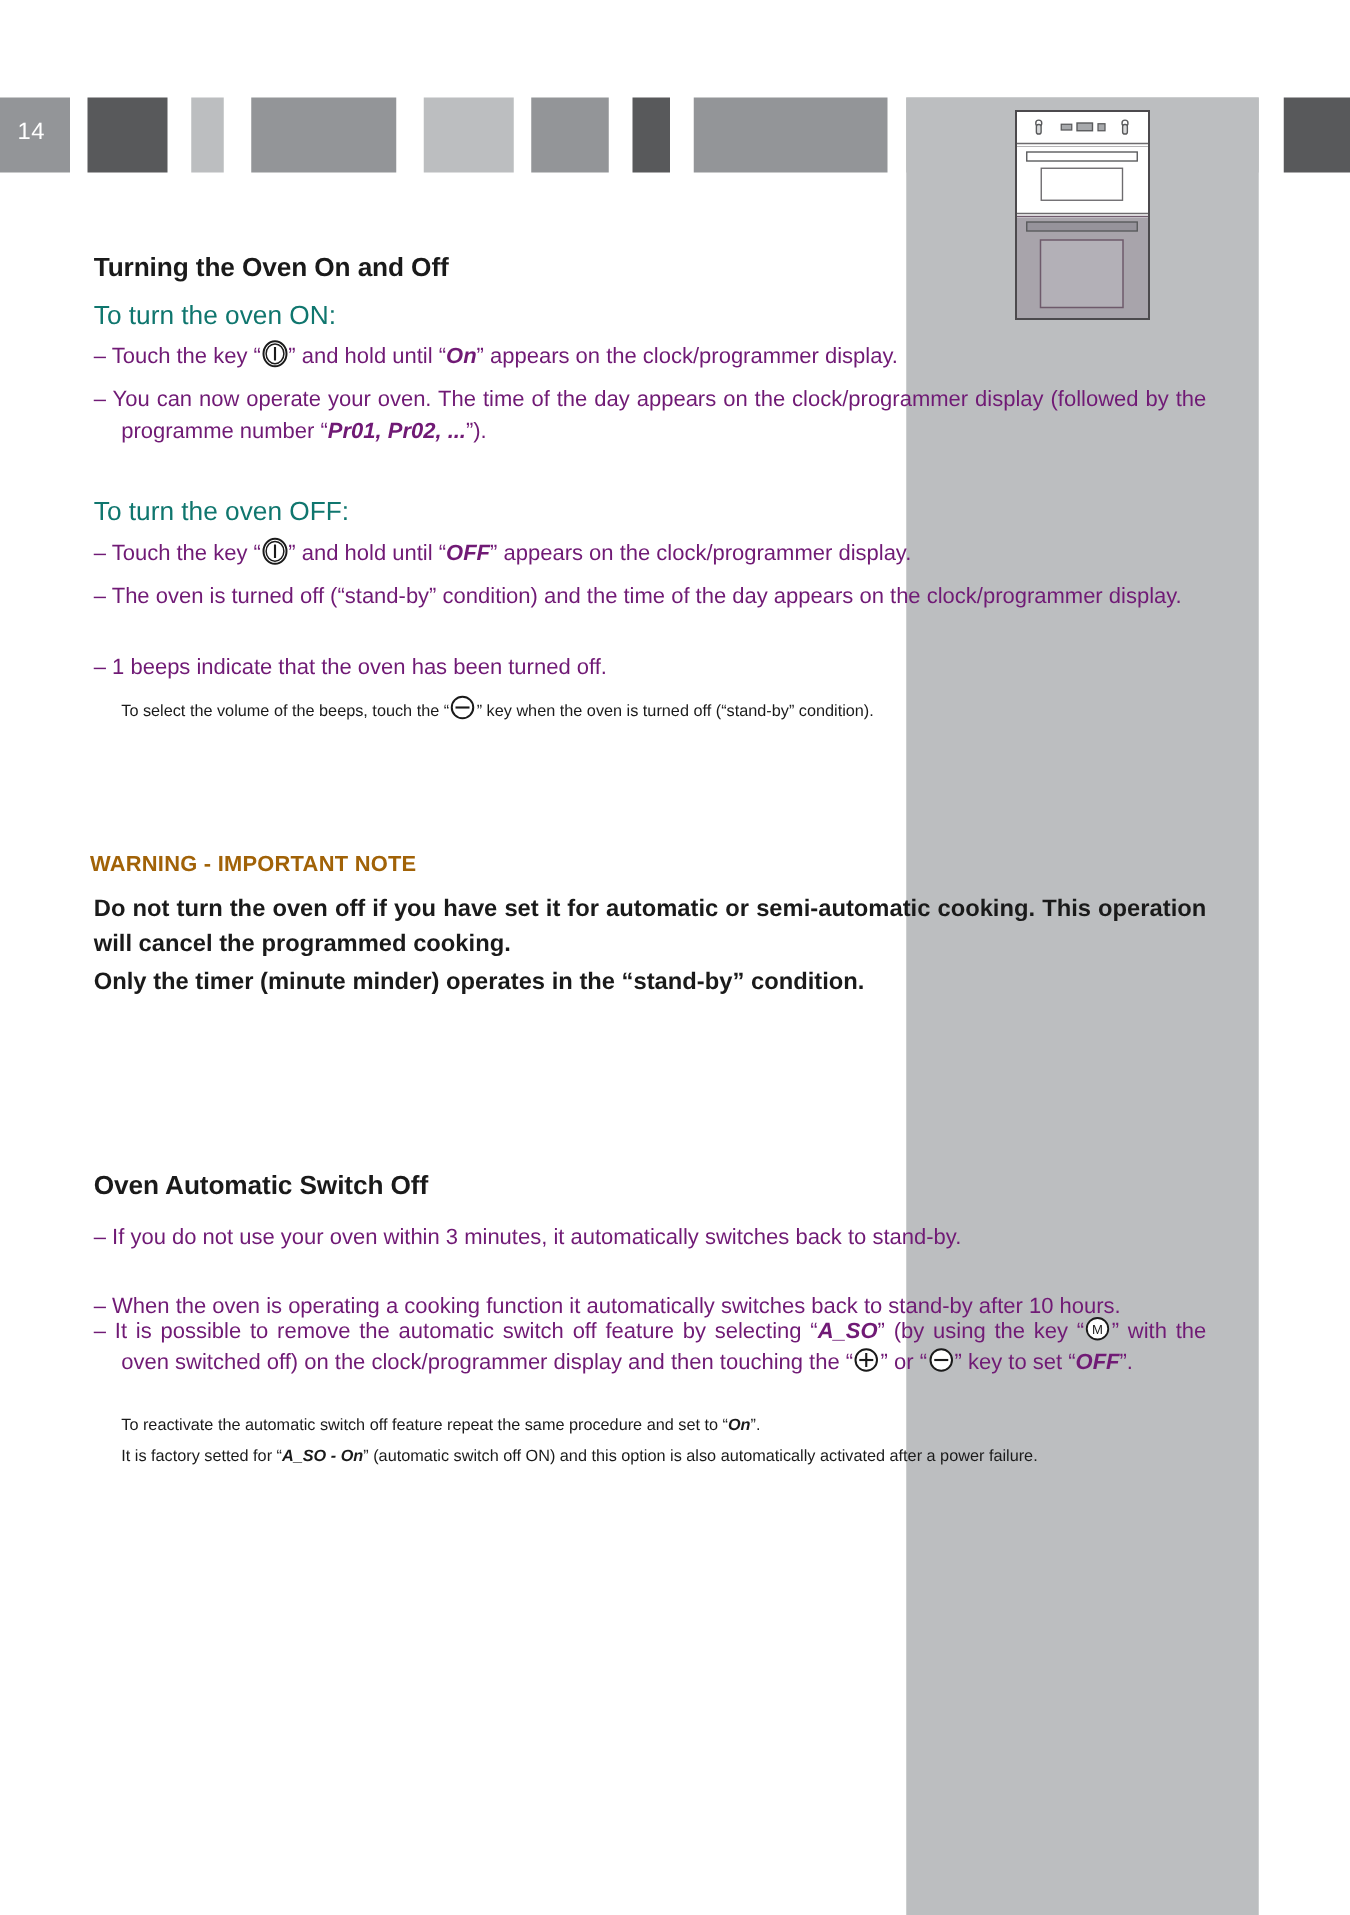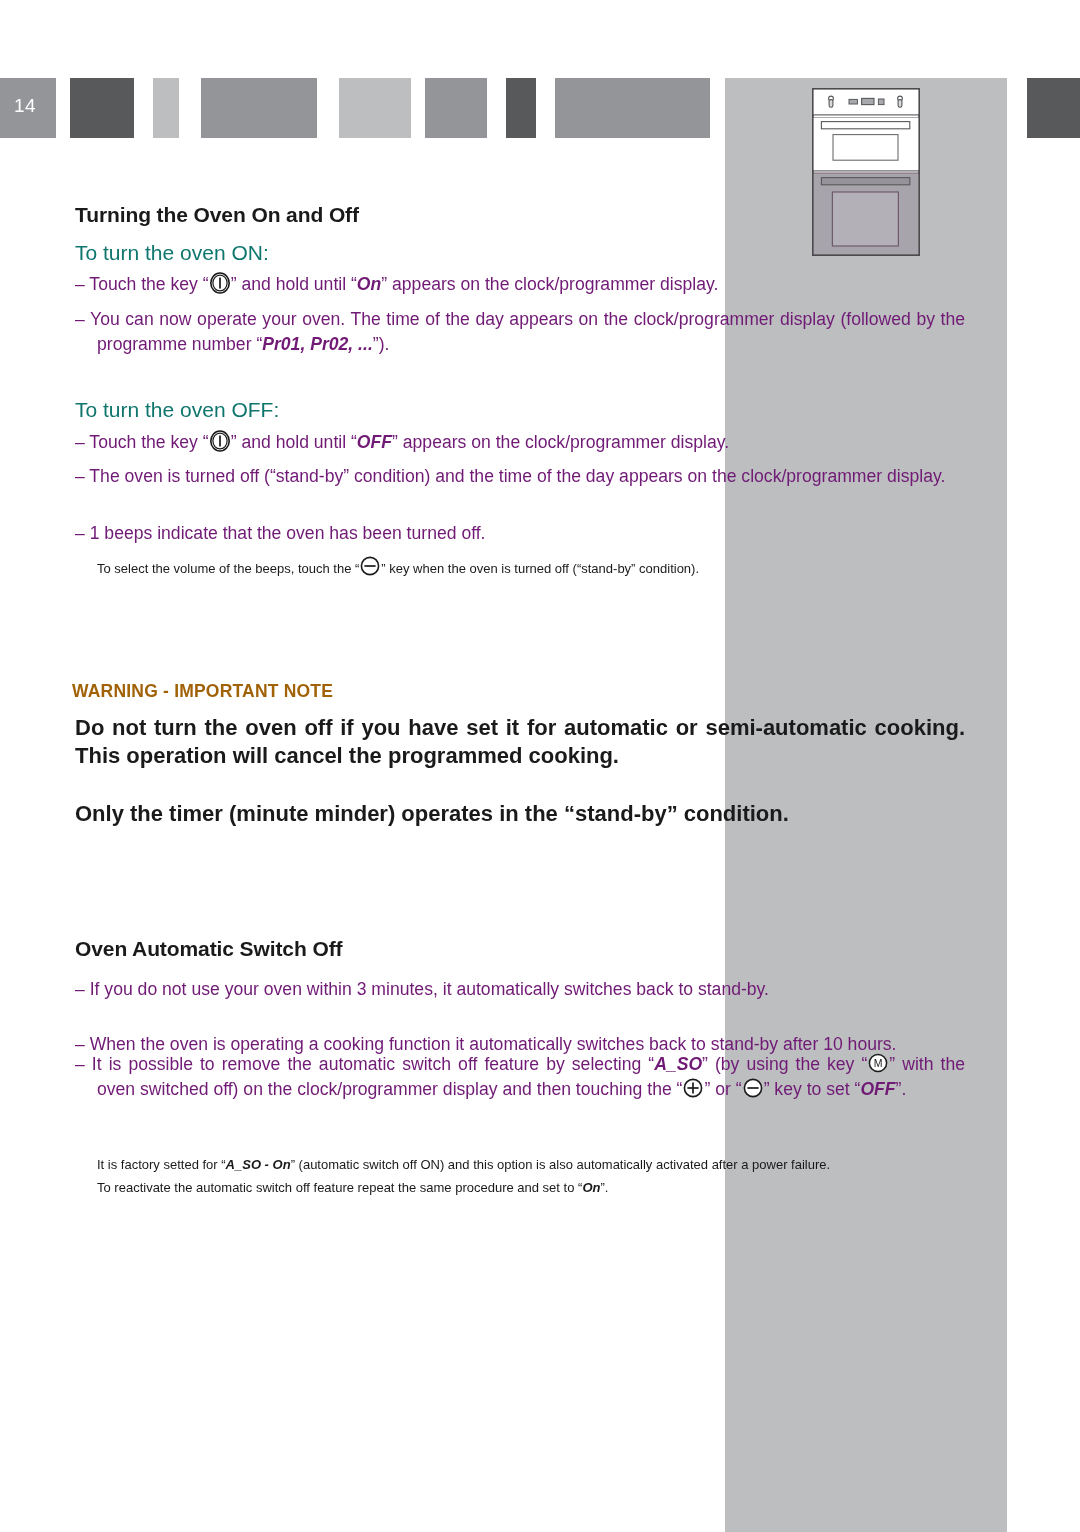--- a/index.html
+++ b/index.html
@@ -125,21 +125,21 @@
     font-weight: bold;
     font-size: 17.5px;
     letter-spacing: .2px;
     color: #a16207;
     font-family: "Liberation Sans", sans-serif;
   }
   .warn-body {
     position: absolute;
     left: 75px;
     font-weight: bold;
-    font-size: 22px;
+    font-size: 19px;
     line-height: 28px;
     color: #1a1a1a;
     width: 890px;
     text-align: justify;
     font-family: "Liberation Sans", sans-serif;
   }
   .warn-body.nj {
     text-align: left;
   }
 
@@ -245,21 +245,21 @@
     <span>To select the volume of the beeps, touch the “</span><svg class="ikey" width="22" height="22" viewBox="0 0 22 22">
         <circle cx="11" cy="11" r="8.6" fill="#ffffff" stroke="#1a1a1a" stroke-width="1.6"></circle>
         <line x1="5.4" y1="11" x2="16.6" y2="11" stroke="#1a1a1a" stroke-width="1.7"></line>
       </svg><span>” key when the oven is turned off (“stand-by” condition).</span>
   </div>
 
   <div class="warn-title" style="top:681px;">WARNING - IMPORTANT NOTE</div>
 
   <div class="warn-body" style="top:714px;">Do not turn the oven off if you have set it for automatic or semi-automatic cooking. This operation will cancel the programmed cooking.</div>
 
-  <div class="warn-body nj" style="top:772px;margin-top:28px;">Only the timer (minute minder) operates in the “stand-by” condition.</div>
+  <div class="warn-body nj" style="top:772px;">Only the timer (minute minder) operates in the “stand-by” condition.</div>
 
   <div class="sec-heading" style="top:937px;">Oven Automatic Switch Off</div>
 
   <div class="bullet" style="top:977px;">– If you do not use your oven within 3 minutes, it automatically switches back to stand-by.</div>
 
   <div class="bullet just" style="top:1002px;margin-top:30px;">– When the oven is operating a cooking function it automatically switches back to stand-by after 10 hours.</div>
 
   <div class="bullet just" style="top:1052px;">
     <span>– It is possible to remove the automatic switch off feature by selecting “</span><b class="em">A_SO</b><span>” (by using the key “</span><svg class="ikey" width="22" height="22" viewBox="0 0 22 22">
         <circle cx="11" cy="11" r="8.6" fill="#ffffff" stroke="#1a1a1a" stroke-width="1.5"></circle>
@@ -267,21 +267,21 @@
       </svg><span>” with the oven switched off) on the clock/programmer display and then touching the “</span><svg class="ikey" width="22" height="22" viewBox="0 0 22 22">
         <circle cx="11" cy="11" r="8.6" fill="#ffffff" stroke="#1a1a1a" stroke-width="1.6"></circle>
         <line x1="5.4" y1="11" x2="16.6" y2="11" stroke="#1a1a1a" stroke-width="1.7"></line>
         <line x1="11" y1="5.4" x2="11" y2="16.6" stroke="#1a1a1a" stroke-width="1.7"></line>
       </svg><span>” or “</span><svg class="ikey" width="22" height="22" viewBox="0 0 22 22">
         <circle cx="11" cy="11" r="8.6" fill="#ffffff" stroke="#1a1a1a" stroke-width="1.6"></circle>
         <line x1="5.4" y1="11" x2="16.6" y2="11" stroke="#1a1a1a" stroke-width="1.7"></line>
       </svg><span>” key to set “</span><b class="em">OFF</b><span>”.</span>
   </div>
 
-  <div class="indent" style="top:1127px;margin-top:48px;">
+  <div class="indent" style="top:1127px;">
     <span>To reactivate the automatic switch off feature repeat the same procedure and set to “</span><b class="em">On</b><span>”.</span>
   </div>
 
   <div class="indent just" style="top:1152px;">
     <span>It is factory setted for “</span><b class="em">A_SO - On</b><span>” (automatic switch off ON) and this option is also automatically activated after a power failure.</span>
   </div>
 
 </div>
 
 </body></html>

